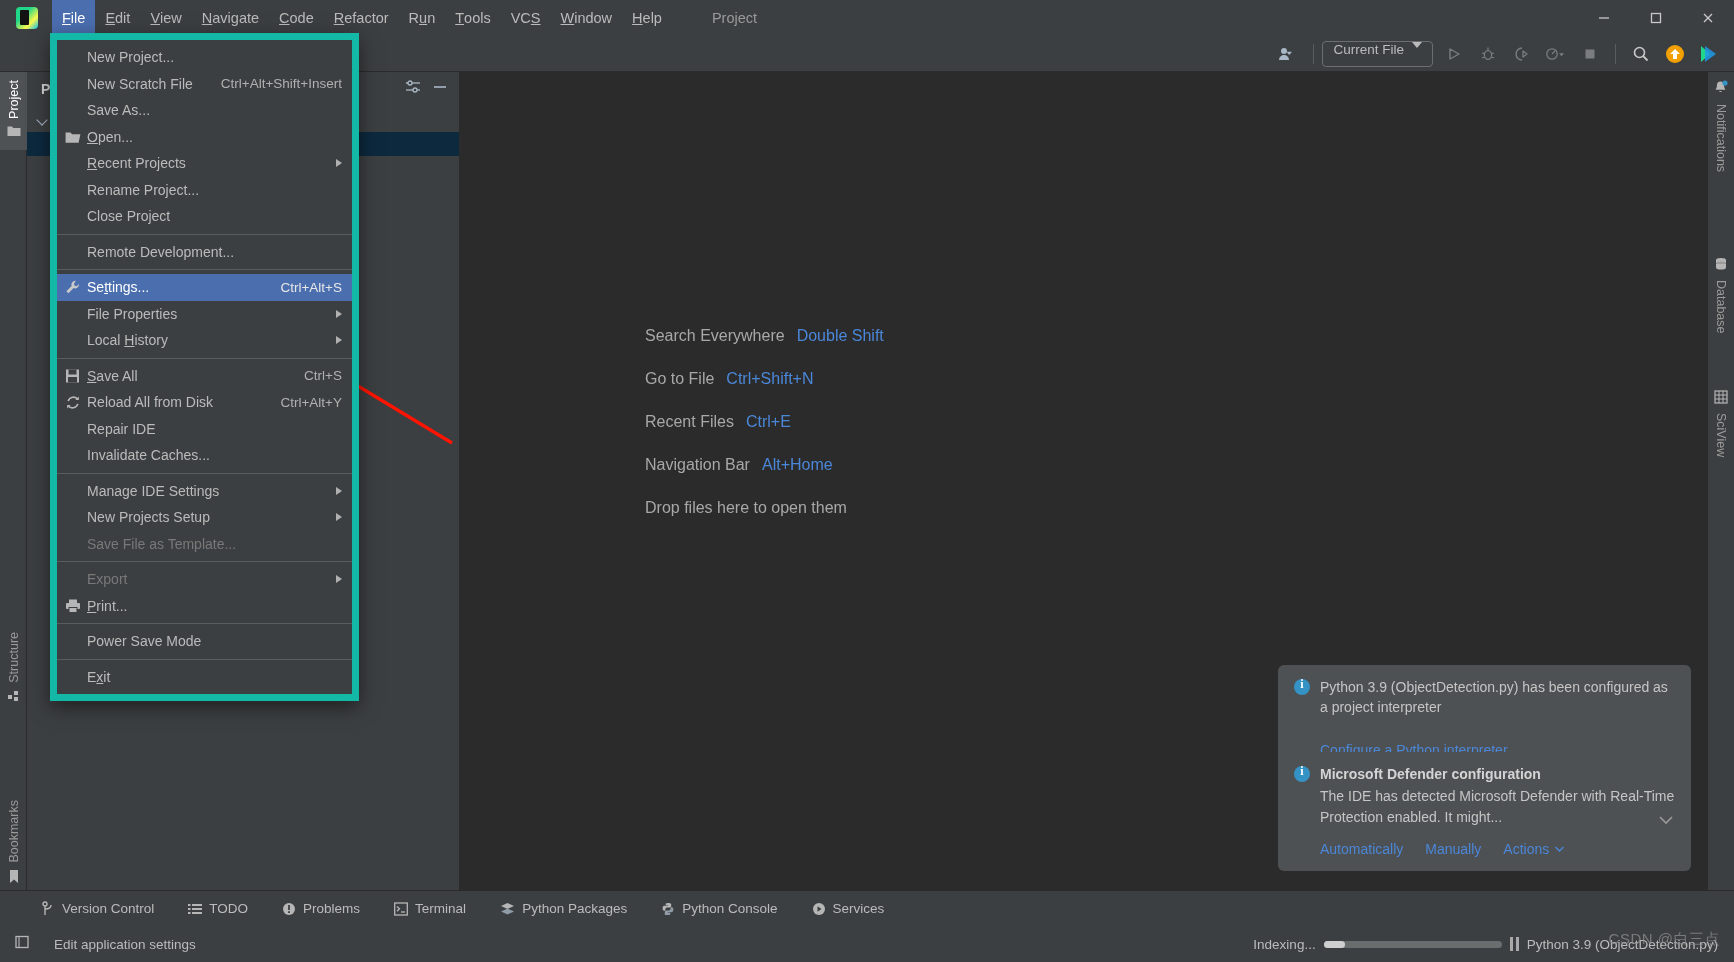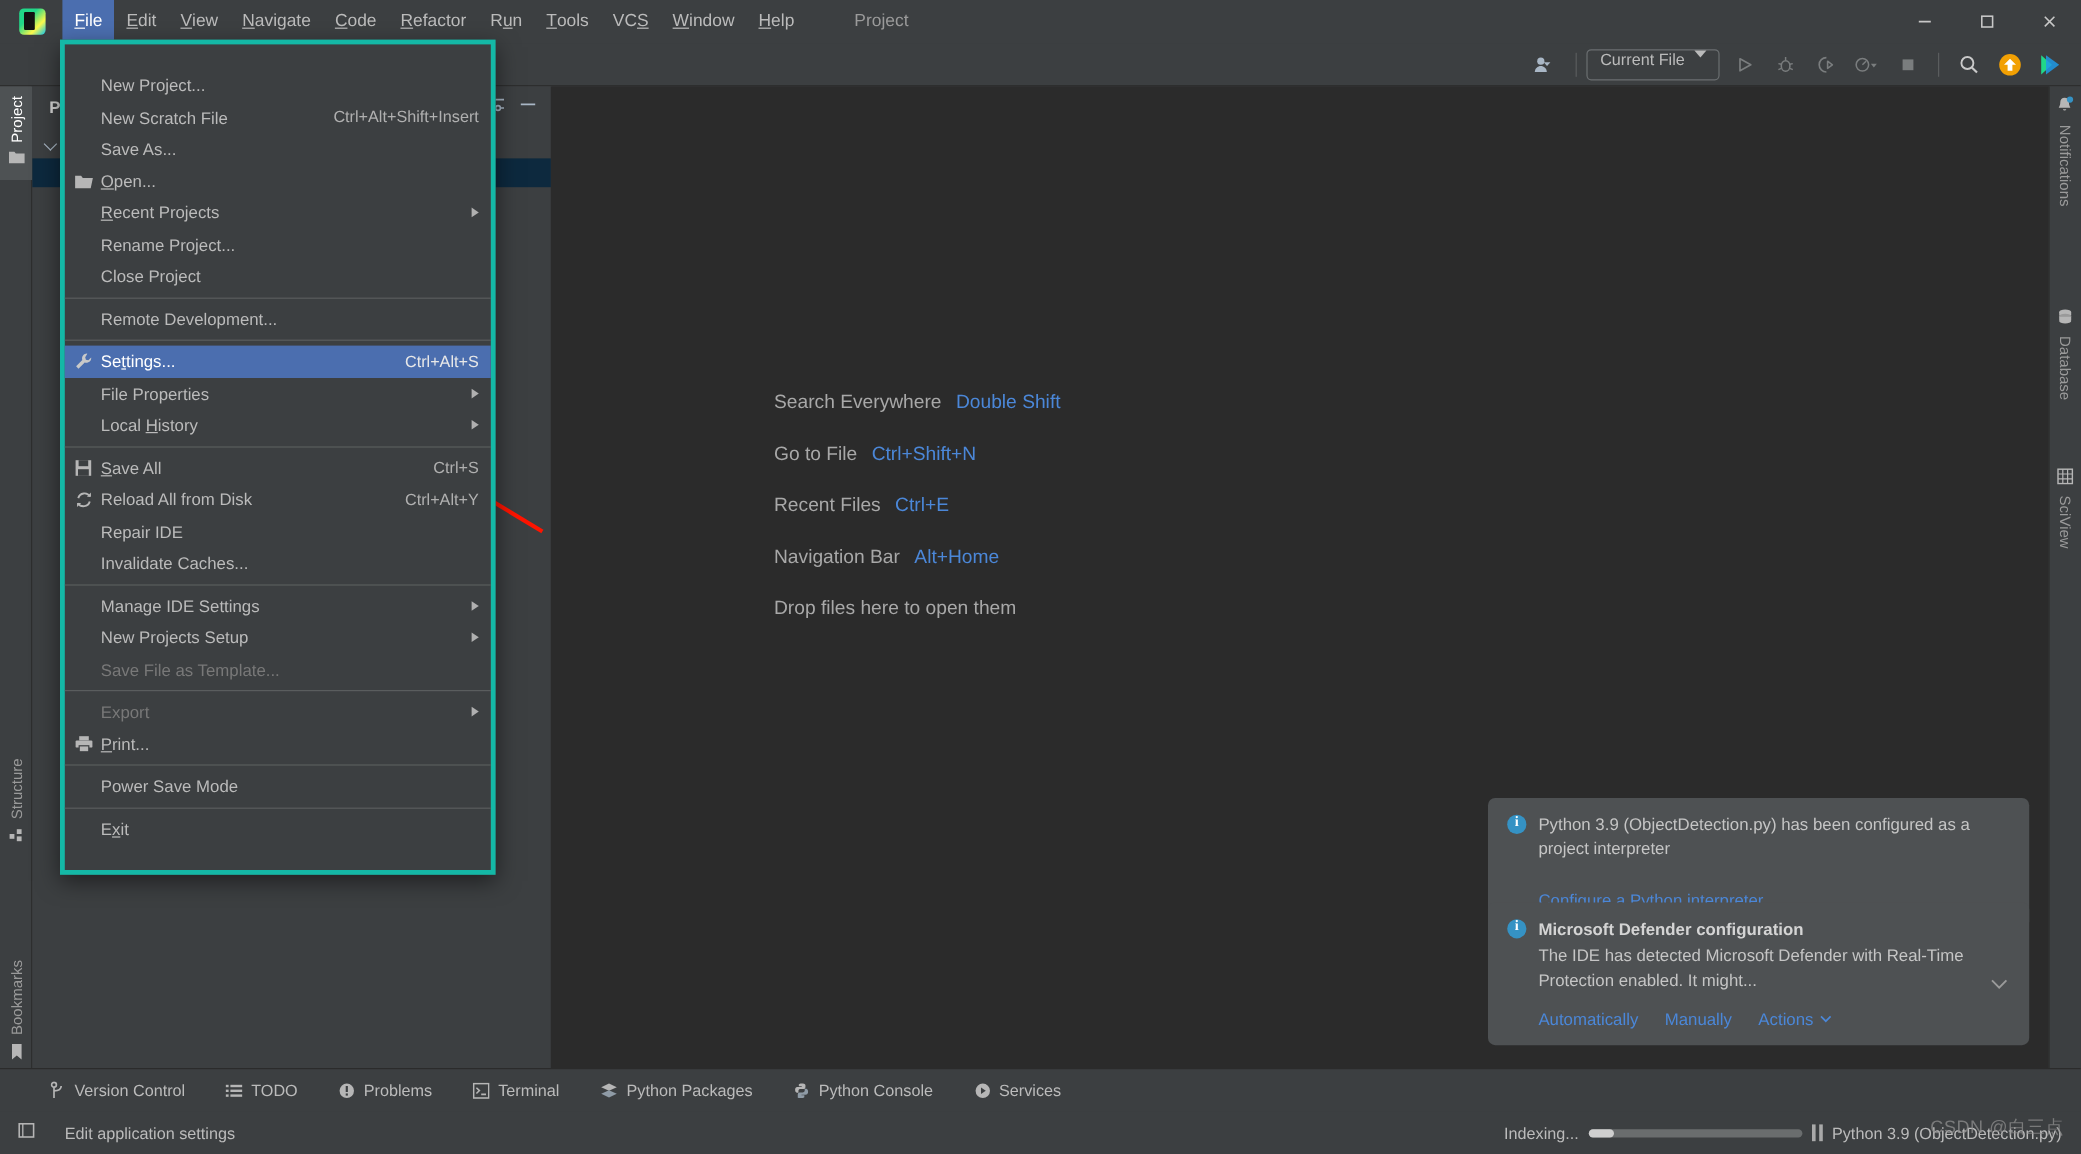--- a/index.html
+++ b/index.html
@@ -145,21 +145,21 @@
 
   
   #arrow-annotation {
     position: absolute; left: 0; top: 0; width: 1734px; height: 962px;
     pointer-events: none;
   }
 
   
   .notif {
     position: absolute; right: 43px;
-    width: 451px; background: #4e5153; border-radius: 6px;
+    width: 413px; background: #4e5153; border-radius: 6px;
     padding: 12px 16px 14px 16px;
     color: #c5c5c5; font-size: 14px;
   }
   #notif-1 { top: 665px; }
   #notif-2 { top: 752px; }
   .notif-head { display: flex; gap: 10px; align-items: flex-start; }
   .info-icon {
     width: 16px; height: 16px; border-radius: 50%; background: #3592c4;
     flex: none; margin-top: 2px; position: relative;
   }
@@ -210,24 +210,24 @@
   }
   .pause-bars { display: flex; gap: 3px; }
   .pause-bars i { display: block; width: 3px; height: 14px; background: #a9a9a9; }
   #watermark {
     position: absolute; right: 14px; top: 930px;
     font-size: 15px; color: #8e8e8e; opacity: .75; letter-spacing: .5px;
   }
 
   
   #file-menu {
-    position: absolute; left: 50px; top: 33px; width: 363px;
-    background: #3c3f41; border: 4px solid #14b8a6;
+    position: absolute; left: 50px; top: 33px; width: 309px;
+    background: #3c3f41; border: 7px solid #14b8a6;
     box-shadow: 0 6px 18px rgba(0,0,0,.5);
-    padding: 21px 0;
+    padding: 4px 0;
     z-index: 50;
   }
   .mi {
     height: 26.5px; display: flex; align-items: center;
     padding-left: 30px; padding-right: 10px;
     font-size: 14px; color: #bbbbbb; position: relative;
   }
   .mi.sel { background: #4b6eaf; color: #ffffff; }
   .mi.disabled { color: #787878; }
   .mi .mlabel { flex: none; }

